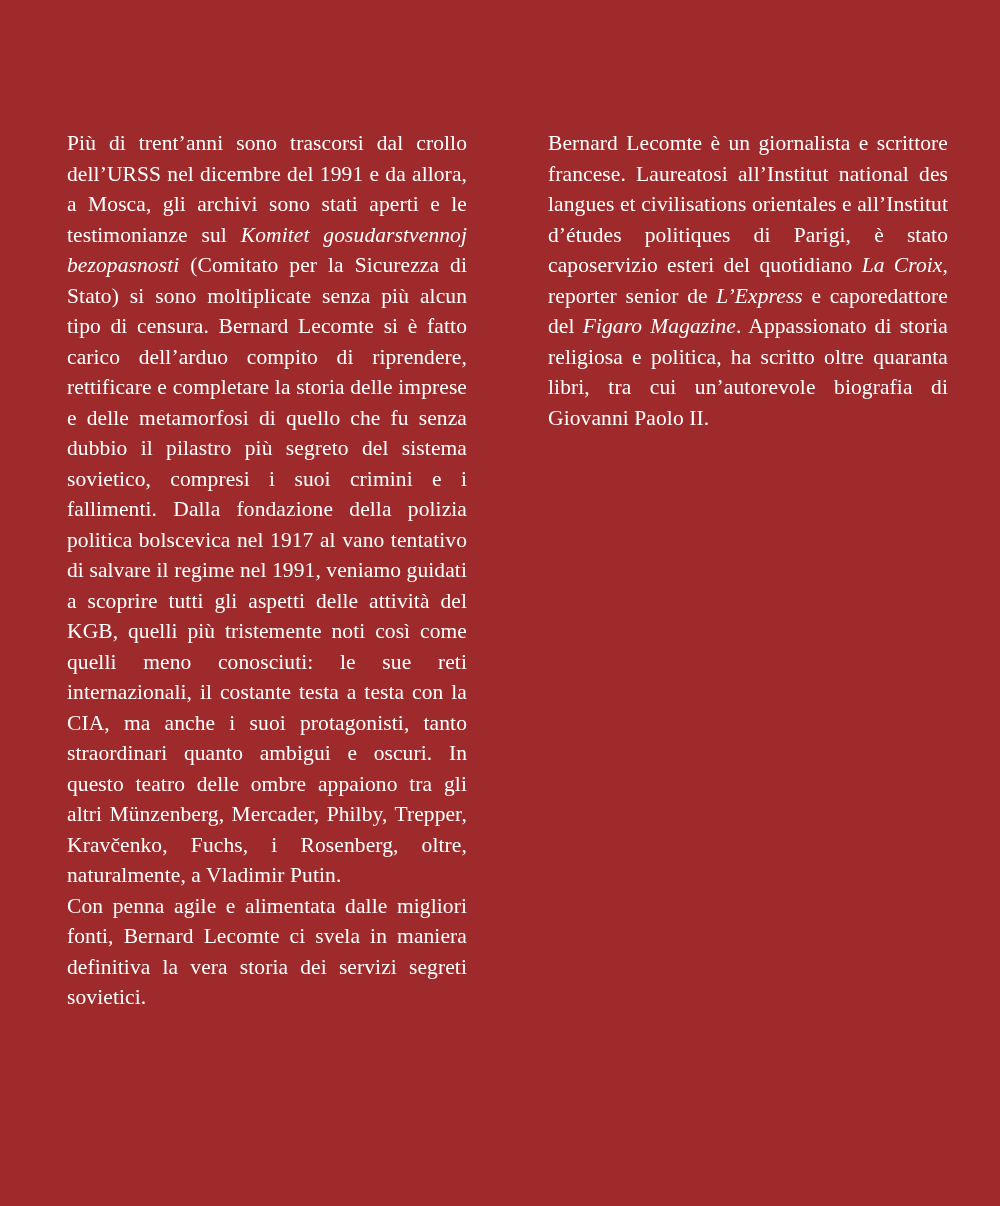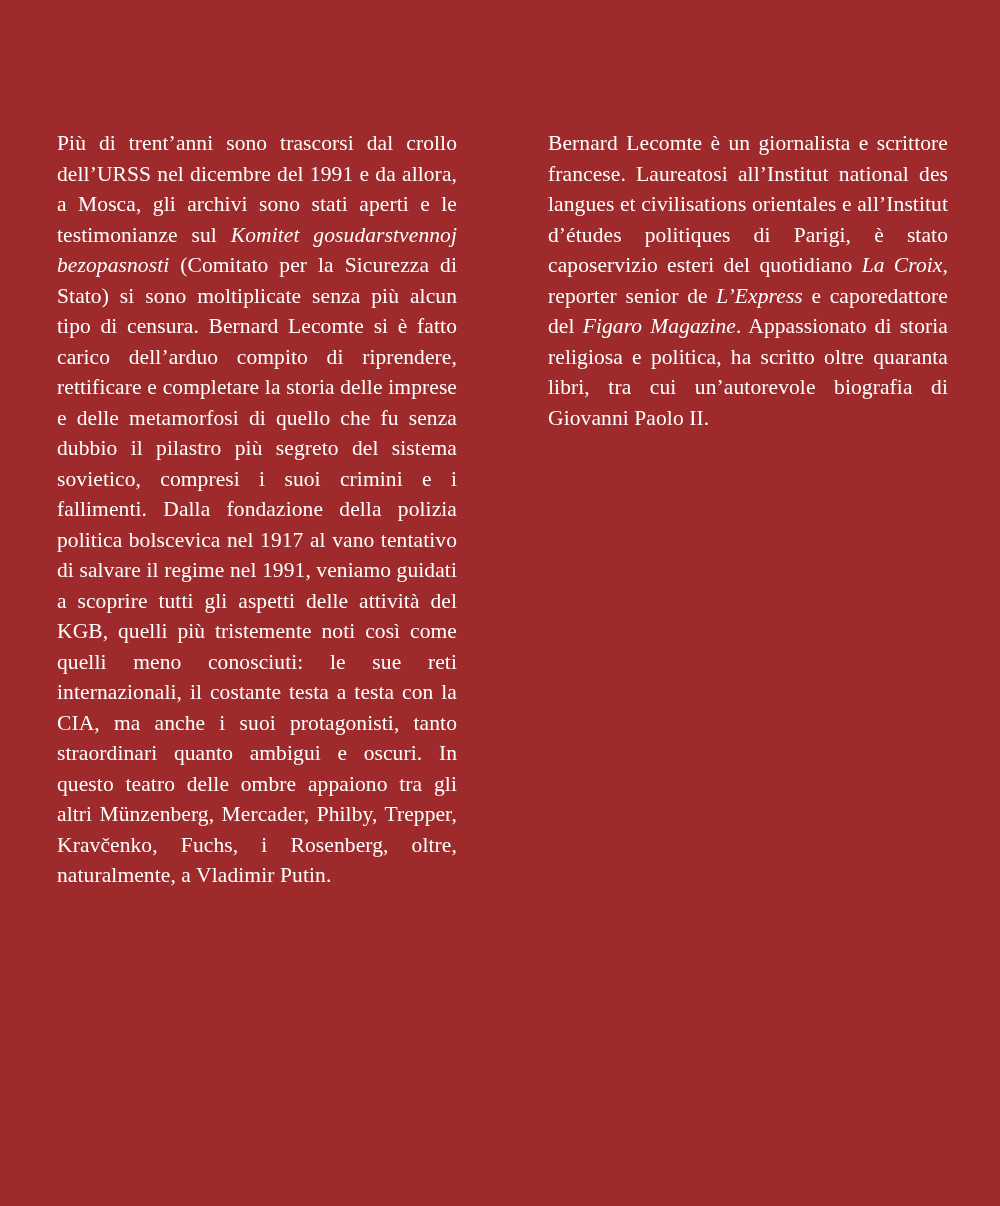--- a/index.html
+++ b/index.html
@@ -22,28 +22,29 @@
     position: absolute;
     top: 128px;
     width: 400px;
     font-size: 21.5px;
     line-height: 30.5px;
     text-align: justify;
     hyphens: auto;
     -webkit-hyphens: auto;
     letter-spacing: 0.1px;
   }
-  .column-left  { left: 57px; }
+  .column-left  { left: 67px; }
   .column-right { left: 548px; }
   .para { text-align: justify; }
   .italic { font-style: italic; }
   .bold { font-weight: normal; }
 </style>
 </head>
 <body>
 
 <div class="column column-left">
   <p class="para"><span>Più di trent’anni sono trascorsi dal crollo dell’URSS nel dicembre del 1991 e da allora, a Mosca, gli archivi sono stati aperti e le testimonianze sul </span><span class="italic">Komitet gosudarstvennoj bezopasnosti</span><span> (Comitato per la Sicurezza di Stato) si sono moltiplicate senza più alcun tipo di censura. Bernard Lecomte si è fatto carico dell’arduo compito di riprendere, rettificare e completare la storia delle imprese e delle metamorfosi di quello che fu senza dubbio il pilastro più segreto del sistema sovietico, compresi i suoi crimini e i fallimenti. Dalla fondazione della polizia politica bolscevica nel 1917 al vano tentativo di salvare il regime nel 1991, veniamo guidati a scoprire tutti gli aspetti delle attività del KGB, quelli più tristemente noti così come quelli meno conosciuti: le sue reti internazionali, il costante testa a testa con la CIA, ma anche i suoi protagonisti, tanto straordinari quanto ambigui e oscuri. In questo teatro delle ombre appaiono tra gli altri Münzenberg, Mercader, Philby, Trepper, Kravčenko, Fuchs, i Rosenberg, oltre, naturalmente, a Vladimir Putin.</span></p>
+  <p class="para">Con penna agile e alimentata dalle migliori fonti, Bernard Lecomte ci svela in maniera definitiva la vera storia dei servizi segreti sovietici.</p>
 </div>
 
 <div class="column column-right">
   <p class="para"><span class="bold">Bernard Lecomte</span><span> è un giornalista e scrittore francese. Laureatosi all’Institut national des langues et civilisations orientales e all’Institut d’études politiques di Parigi, è stato caposervizio esteri del quotidiano </span><span class="italic">La Croix</span><span>, reporter senior de </span><span class="italic">L’Express</span><span> e caporedattore del </span><span class="italic">Figaro Magazine</span><span>. Appassionato di storia religiosa e politica, ha scritto oltre quaranta libri, tra cui un’autorevole biografia di Giovanni Paolo II.</span></p>
 </div>
 
 </body></html>

